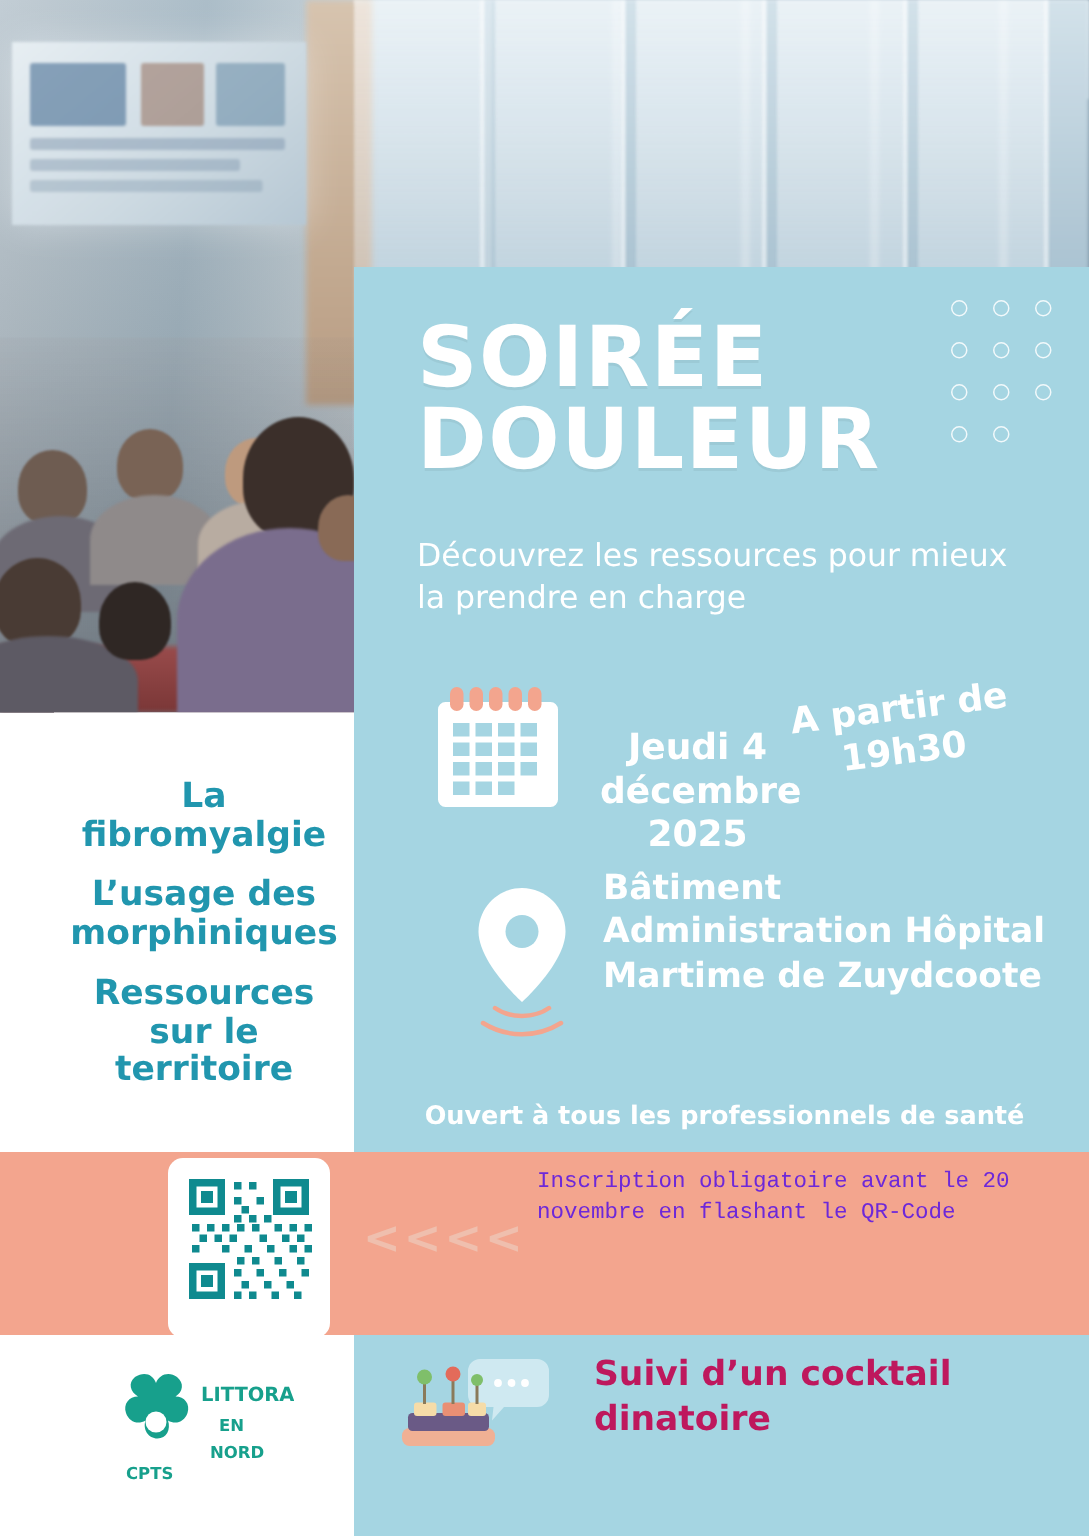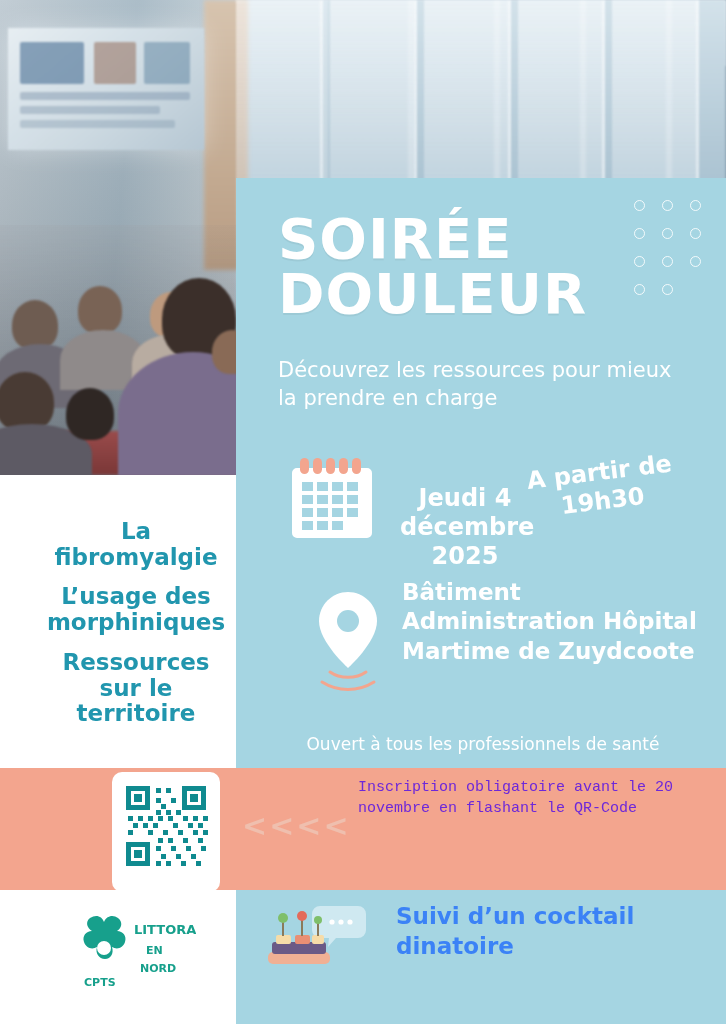--- a/index.html
+++ b/index.html
@@ -210,21 +210,21 @@
     left: 300px; top: 586px;
     width: 96px; height: 110px;
   }
 
   .openall {
     position: absolute;
     left: 250px; top: 734px;
     width: 466px;
     text-align: center;
     color: #ffffff;
-    font-weight: normal;
+    font-weight: bold;
     font-size: 17px;
   }
 
   
   .salmon {
     position: absolute;
     left: 0; top: 768px;
     width: 726px; height: 122px;
     background: #f3a58e;
   }
@@ -280,21 +280,21 @@
   }
   .logo {
     position: absolute;
     left: 56px; top: 904px;
     width: 140px; height: 86px;
   }
   .cocktail {
     position: absolute;
     left: 396px; top: 902px;
     width: 300px;
-    color: #3b82f6;
+    color: #be185d;
     font-weight: bold;
     font-size: 23px;
     line-height: 1.3;
   }
   .food-icon {
     position: absolute;
     left: 262px; top: 902px;
     width: 110px; height: 72px;
   }
 </style>

